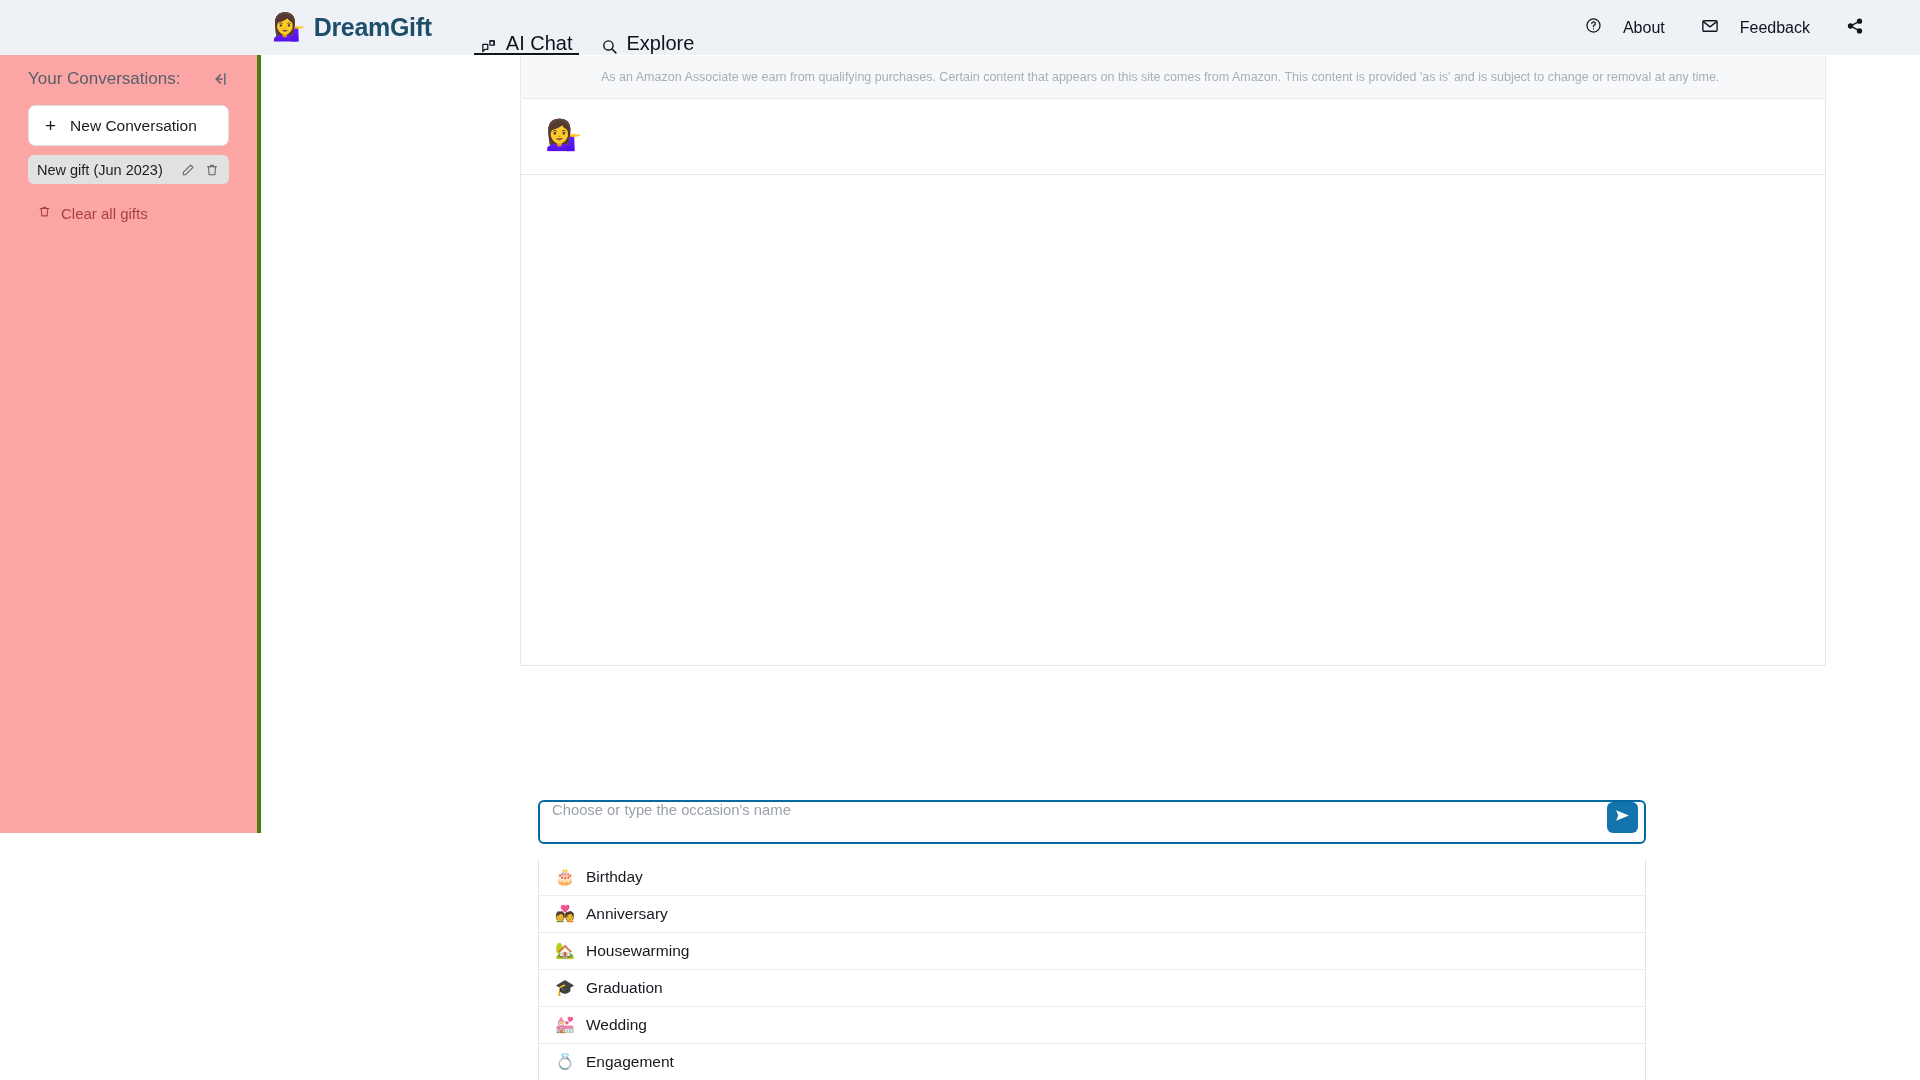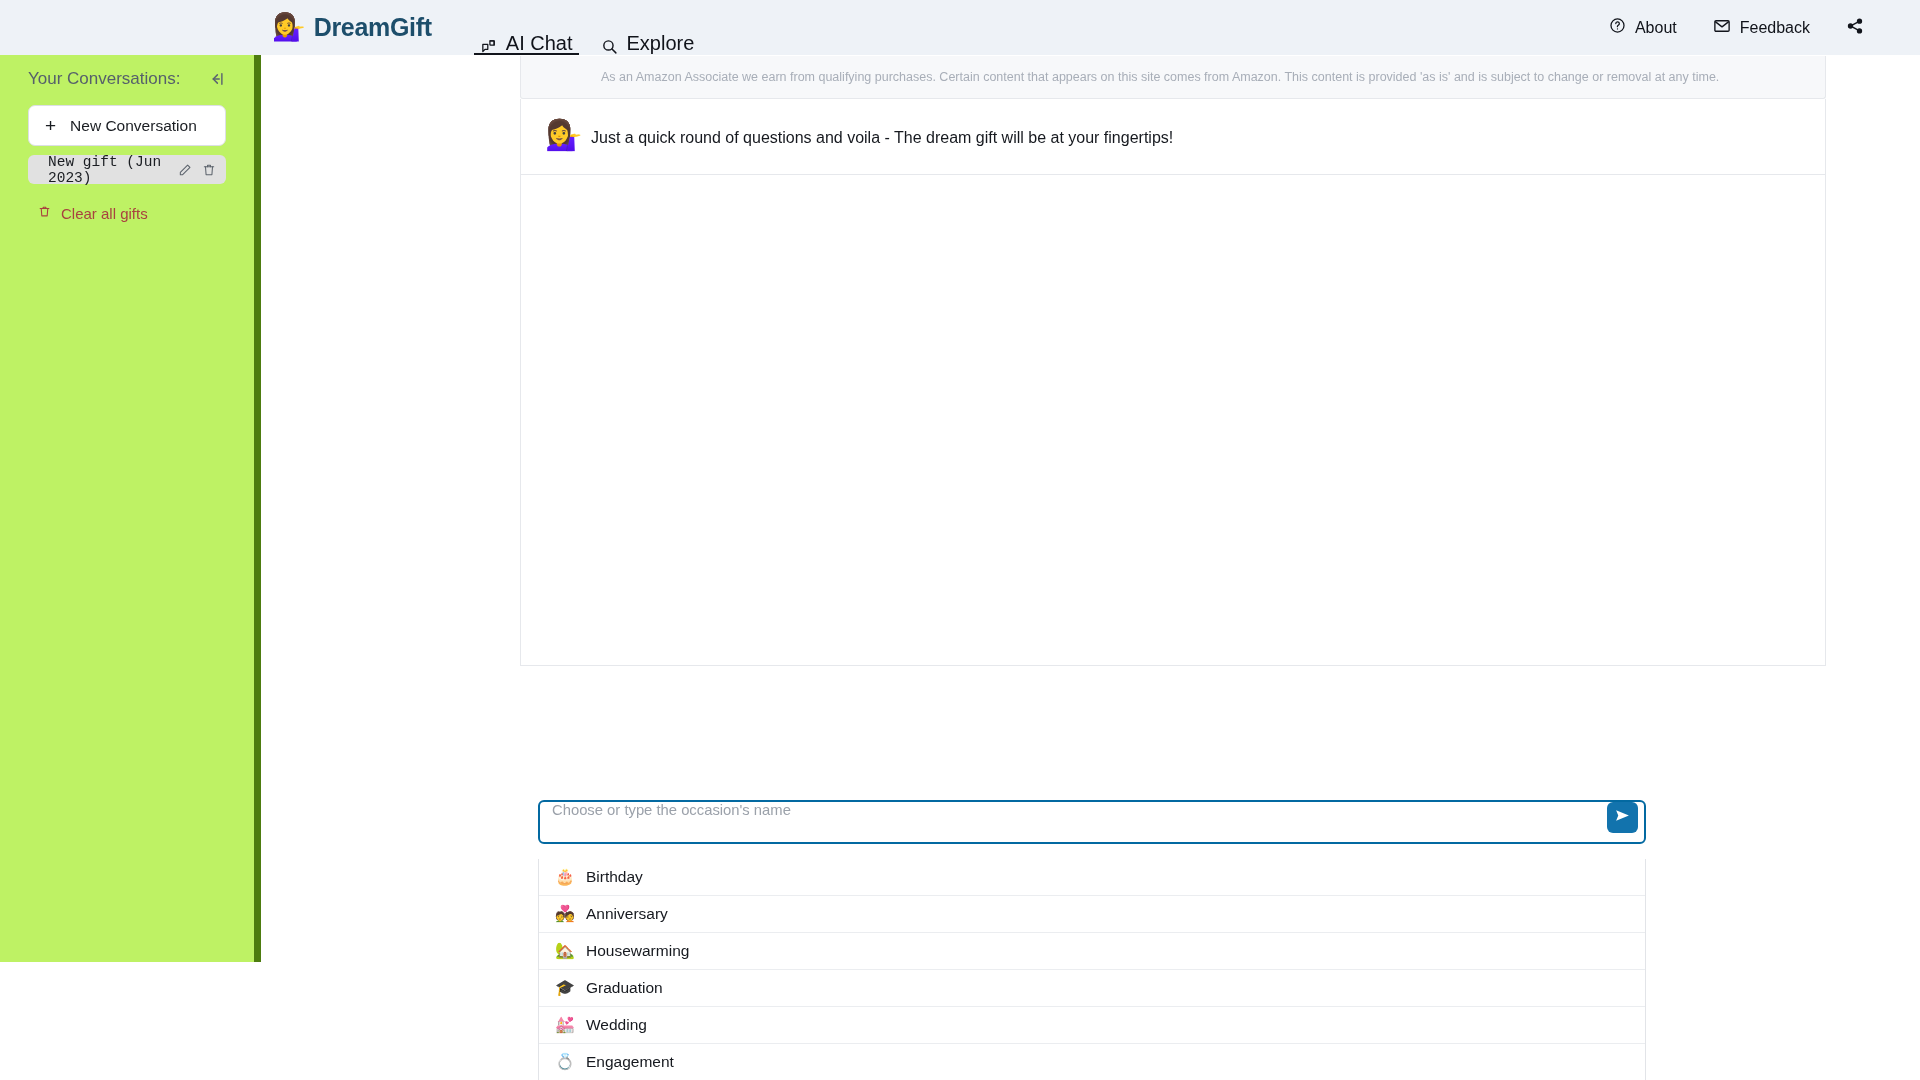--- a/index.html
+++ b/index.html
@@ -36,51 +36,51 @@
   .navtab.active::after {
     content: ""; position: absolute; left: 8px; right: 8px; bottom: 0;
     height: 2px; background: #12151c;
   }
   .navtab .ic { display: flex; align-items: center; }
   .header-right {
     margin-left: auto; display: flex; align-items: center;
     gap: 4px; margin-right: 40px;
   }
   .hritem {
-    display: flex; align-items: center; gap: 9px;
+    display: flex; align-items: center; gap: 21px;
     padding: 8px 16px; font-size: 16px; color: #10131a; cursor: pointer;
   }
 
   
   .sidebar {
     position: absolute; top: 55px; left: 0;
-    width: 261px; height: 907px;
-    background: #bef264;
-    border-right: 7px solid #4d7c0f;
+    width: 261px; height: 778px;
+    background: #fca5a5;
+    border-right: 4px solid #4d7c0f;
   }
   .sb-inner { padding: 0 28px; }
   .sb-head {
     display: flex; align-items: center; justify-content: space-between;
     padding-top: 14px;
   }
   .sb-title { font-size: 17px; color: #56606b; }
   .sb-collapse { display: flex; align-items: center; cursor: pointer; }
   .newconv {
     margin-top: 16px; height: 41px;
     border: 1px solid #dcdfe4; border-radius: 7px;
     display: flex; align-items: center; gap: 14px;
     padding-left: 16px; cursor: pointer; background: #fff;
   }
   .newconv .plus { font-size: 19px; color: #1a1d22; line-height: 1; }
   .newconv .lbl { font-size: 15.5px; color: #1a1d22; }
   .convrow {
     margin-top: 9px; height: 29px; border-radius: 6px;
     background: #e1e1e1;
     display: flex; align-items: center;
-    padding: 0 10px 0 20px; cursor: pointer; font-family: Liberation Mono, monospace;
+    padding: 0 10px 0 9px; cursor: pointer;
   }
   .convrow .cname { font-size: 14.5px; color: #1a1d22; flex: 1; }
   .convrow .act { margin-left: 10px; display: flex; align-items: center; cursor: pointer; }
   .clearall {
     margin-top: 20px; display: flex; align-items: center; gap: 10px;
     padding-left: 10px; cursor: pointer;
   }
   .clearall .lbl { font-size: 15px; color: #a8423f; }
 
   
@@ -267,21 +267,20 @@
     </div>
   </div>
 </div>
 
 <div class="chatpanel">
   <div class="disclaimer">As an Amazon Associate we earn from qualifying purchases. Certain content that appears on this site comes from Amazon. This content is provided 'as is' and is subject to change or removal at any time.</div>
 
   <div class="msgrow">
     <div class="avatar">💁‍♀️</div>
     <div class="msgtext">
-      <p>Just a quick round of questions and voila - The dream gift will be at your fingertips!</p>
     </div>
   </div>
 
   <div class="chatbody"></div>
   <div class="inputsep"></div>
 </div>
 
 <div class="inputwrap">
   <div class="inputbox">
     <input type="text" placeholder="Choose or type the occasion's name" style="">

